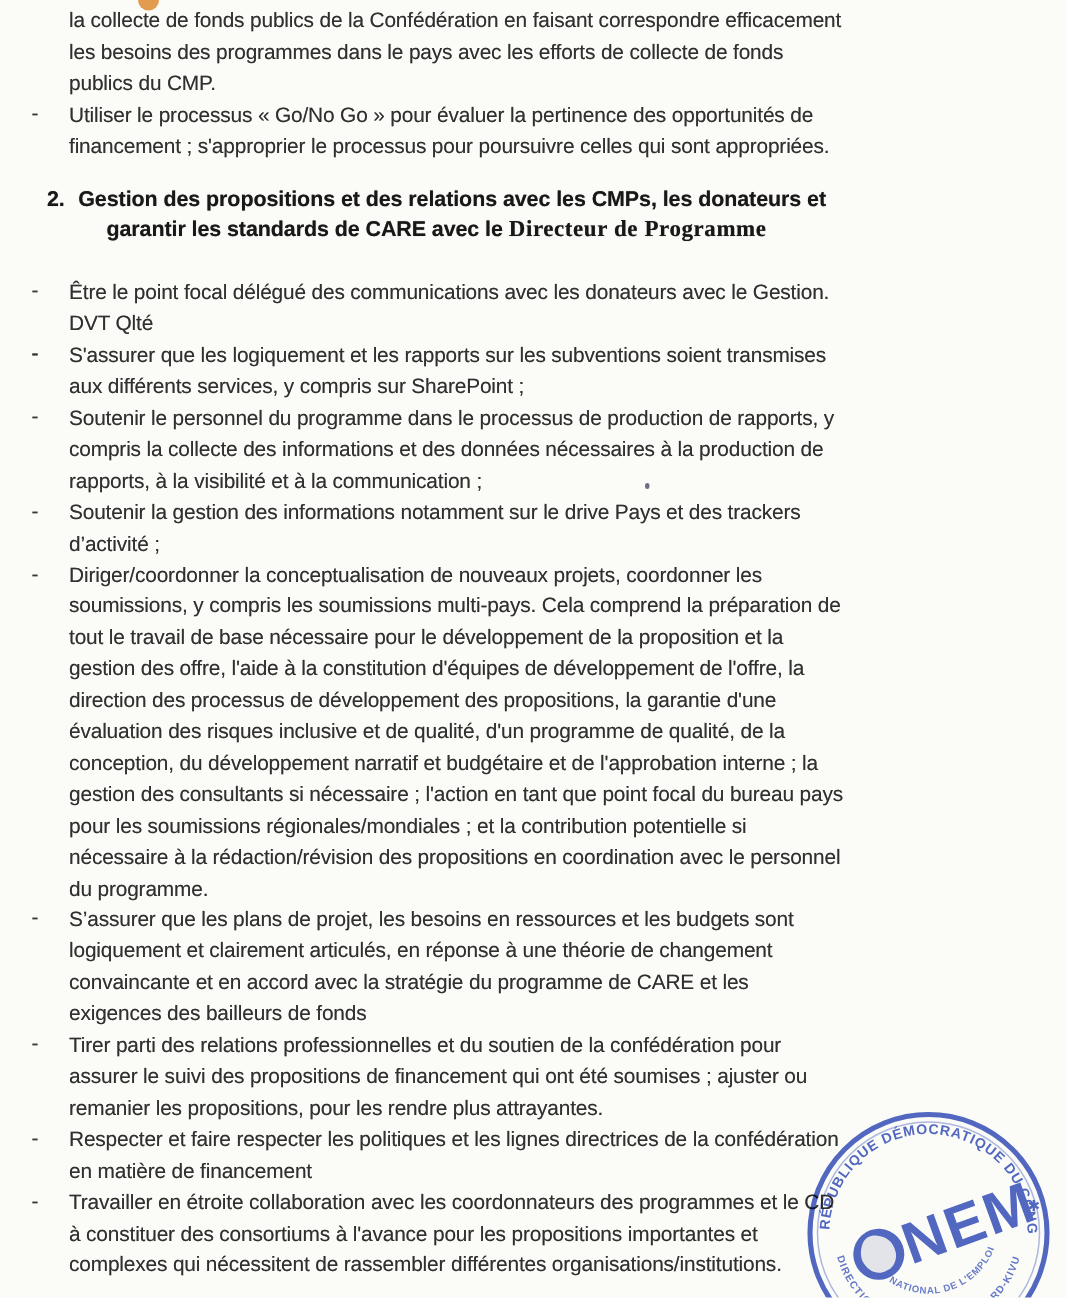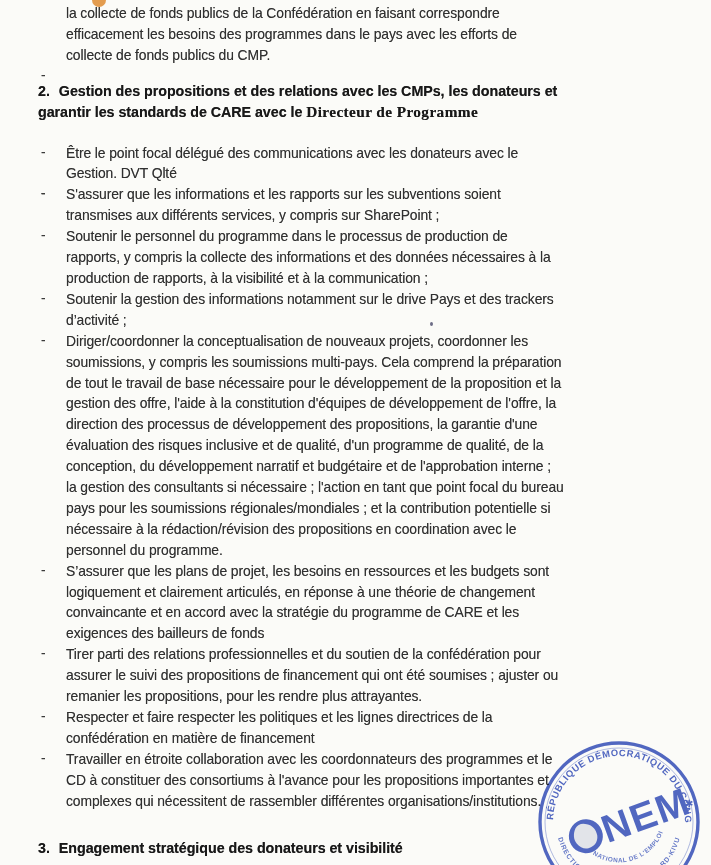--- a/index.html
+++ b/index.html
@@ -3,36 +3,36 @@
 <meta charset="utf-8">
 <style>
   html,body{margin:0;padding:0;}
   body{
     width:711px;height:865px;overflow:hidden;
     background:#fbfbf8;
     font-family:"Liberation Sans","DejaVu Sans",sans-serif;
   }
   .page{
     position:relative;width:586px;height:865px;box-sizing:border-box;
-    padding:3px 22px 0 38px;
+    padding:3px 22px 0 18px;
     color:#303030;
     border-radius:30px;
   }
   #doc{
     font-size:13.9px;line-height:20.9px;letter-spacing:-0.1px;
     text-shadow:0 0 .4px rgba(45,45,45,.5);
   }
   .continuation{padding-left:28px;}
   .bullet{position:relative;padding-left:28px;}
   .bullet .dash{position:absolute;left:3px;top:-1px;color:#3a3a3a;}
   .heading{
     font-weight:bold;color:#181818;font-size:14.3px;letter-spacing:-0.05px;
     text-shadow:0 0 .5px rgba(10,10,10,.6);
   }
-  .heading.h2{margin:15px 0 20px 0;}
+  .heading.h2{margin:15px 0 20px 0;text-align:center;}
   .heading.h3{margin:26px 0 23px 0;}
   .heading .num{margin-right:9px;}
   .heading .serif{font-family:"Liberation Serif","DejaVu Serif",serif;font-size:15.3px;letter-spacing:.4px;}
   .corner-mark{
     position:absolute;left:92px;top:0;width:14px;height:7px;
     background:#e0913c;border-radius:0 0 7px 7px;opacity:.9;
   }
   .scan-speck{
     position:absolute;left:430px;top:322px;width:3px;height:4px;
     background:#4a4a6a;border-radius:50%;opacity:.8;
@@ -46,25 +46,25 @@
 </head>
 <body>
 
 <div class="page">
 
   <div class="corner-mark"></div>
   <div class="scan-speck"></div>
 
   <div id="doc">
       <div class="continuation">la collecte de fonds publics de la Confédération en faisant correspondre efficacement les besoins des programmes dans le pays avec les efforts de collecte de fonds publics du CMP.</div>
-      <div class="bullet"><span class="dash">-</span></div>
+      <div class="bullet"><span class="dash">-</span><span>Utiliser le processus « Go/No Go » pour évaluer la pertinence des opportunités de financement ; s'approprier le processus pour poursuivre celles qui sont appropriées.</span></div>
       <div class="heading h2"><span class="num">2.</span><span>Gestion des propositions et des relations avec les CMPs, les donateurs et garantir les standards de CARE avec le </span><span class="serif">Directeur de Programme</span></div>
       <div class="bullet"><span class="dash">-</span><span>Être le point focal délégué des communications avec les donateurs avec le Gestion. DVT Qlté</span></div>
       <div class="bullet"><span class="dash">-</span></div>
-      <div class="bullet"><span class="dash">-</span><span>S'assurer que les informations et les rapports sur les subventions soient transmises aux différents services, y compris sur SharePoint ;</span></div>
+      <div class="bullet"><span class="dash">-</span><span>S'assurer que les logiquement et les rapports sur les subventions soient transmises aux différents services, y compris sur SharePoint ;</span></div>
       <div class="bullet"><span class="dash">-</span><span>Soutenir le personnel du programme dans le processus de production de rapports, y compris la collecte des informations et des données nécessaires à la production de rapports, à la visibilité et à la communication ;</span></div>
       <div class="bullet"><span class="dash">-</span><span>Soutenir la gestion des informations notamment sur le drive Pays et des trackers d’activité ;</span></div>
       <div class="bullet"><span class="dash">-</span><span>Diriger/coordonner la conceptualisation de nouveaux projets, coordonner les soumissions, y compris les soumissions multi-pays. Cela comprend la préparation de tout le travail de base nécessaire pour le développement de la proposition et la gestion des offre, l'aide à la constitution d'équipes de développement de l'offre, la direction des processus de développement des propositions, la garantie d'une évaluation des risques inclusive et de qualité, d'un programme de qualité, de la conception, du développement narratif et budgétaire et de l'approbation interne ; la gestion des consultants si nécessaire ; l'action en tant que point focal du  bureau pays pour les soumissions régionales/mondiales ; et la contribution potentielle si nécessaire à la rédaction/révision des propositions en coordination avec le personnel du programme.</span></div>
       <div class="bullet"><span class="dash">-</span><span>S’assurer que les plans de projet, les besoins en ressources et les budgets sont logiquement et clairement articulés, en réponse à une théorie de changement convaincante et en accord avec la stratégie du programme de CARE et les exigences des bailleurs de fonds</span></div>
       <div class="bullet"><span class="dash">-</span><span>Tirer parti des relations professionnelles et du soutien de la confédération pour assurer le suivi des propositions de financement qui ont été soumises ; ajuster ou remanier les propositions, pour les rendre plus attrayantes.</span></div>
       <div class="bullet"><span class="dash">-</span><span>Respecter et faire respecter les politiques et les lignes directrices de la confédération en matière de financement</span></div>
       <div class="bullet"><span class="dash">-</span><span>Travailler en étroite collaboration avec les coordonnateurs des programmes et le CD à constituer des consortiums à l'avance pour les propositions importantes et complexes qui nécessitent de rassembler différentes organisations/institutions.</span></div>
       <div class="heading h3"><span class="num">3.</span><span>Engagement stratégique des donateurs et visibilité</span></div>
       <div class="bullet"><span class="dash">-</span><span>Renforcer la réputation de CARE auprès des principales parties prenantes, des donateurs et des partenaires afin d'améliorer et d'étendre la mobilisation des ressources et de façonner les futurs partenariats.</span></div>
     </div>

